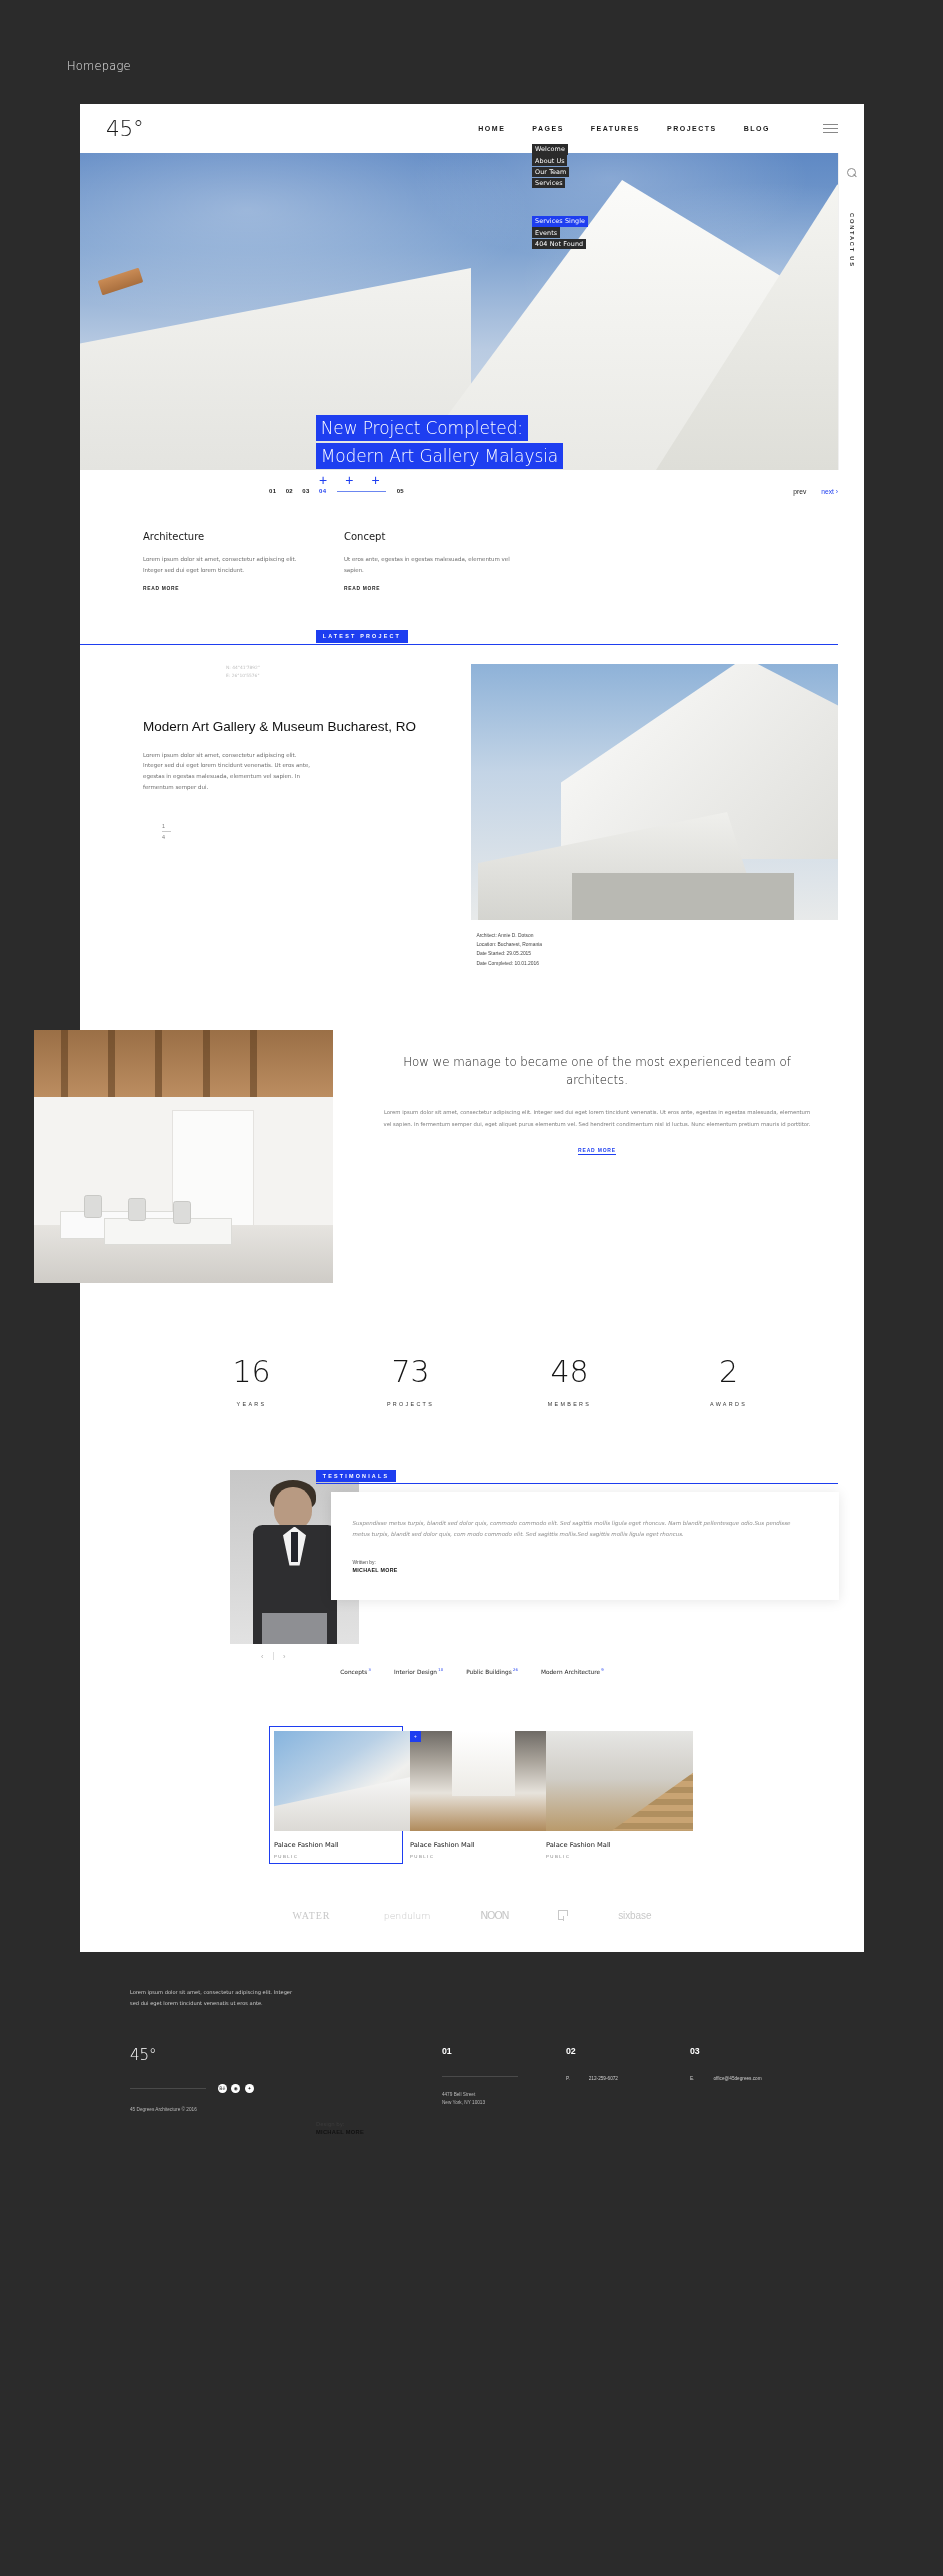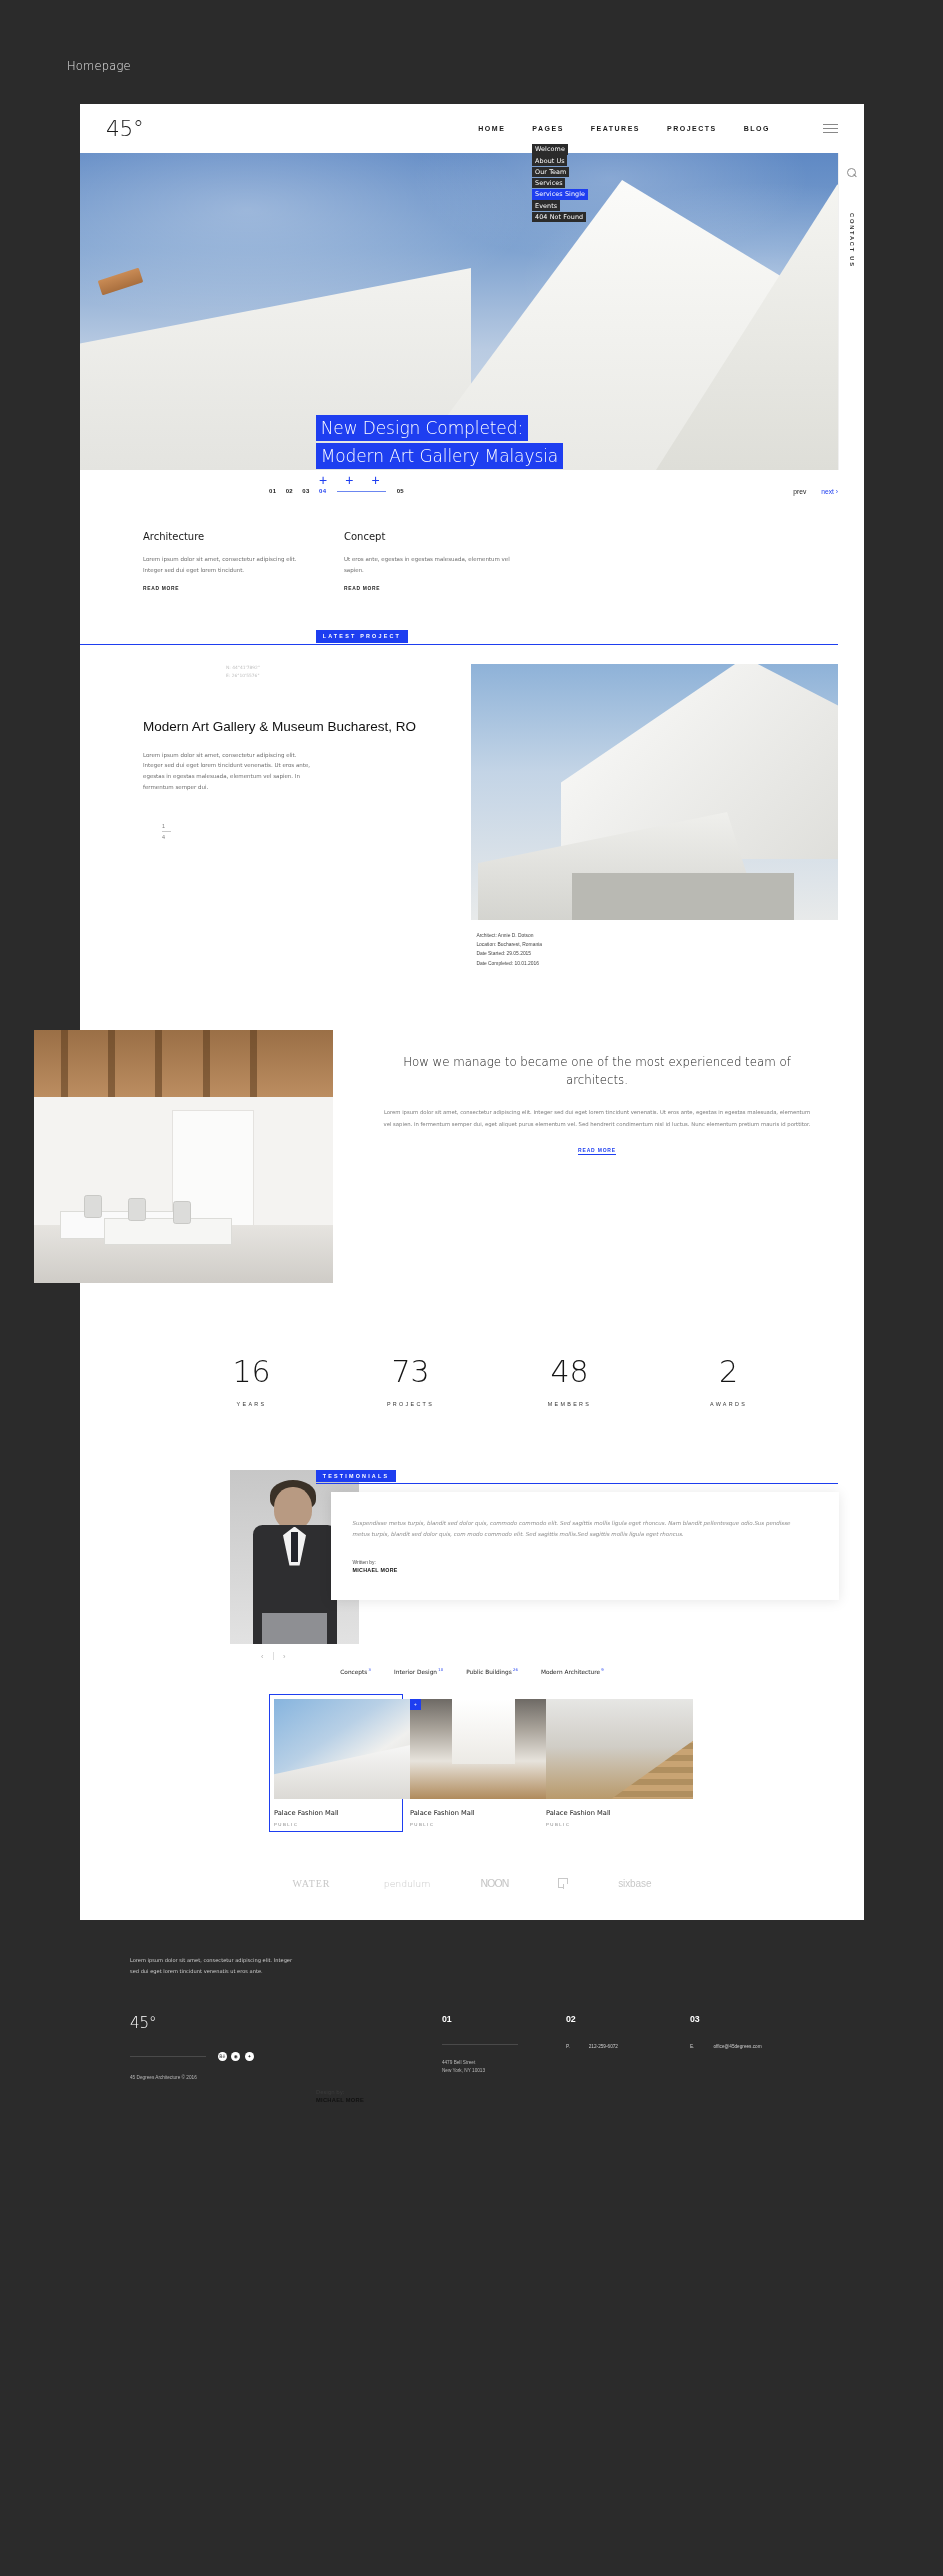--- a/index.html
+++ b/index.html
@@ -42,21 +42,21 @@
   
   .dropdown {
     position: absolute; left: 0; top: 19px; z-index: 40;
     display: flex; flex-direction: column; align-items: flex-start; gap: 0.7px;
   }
   .dd-item {
     background: #2b2b2b; color: #fff; font-size: 6.4px; font-weight: 500;
     letter-spacing: 0.1px; padding: 1.3px 2.7px; white-space: nowrap;
     text-transform: none; font-family: "DejaVu Sans", sans-serif; cursor: pointer;
   }
-  .dd-item.sel { background: #1e3ef0; }
+  .dd-item.sel { background: #1e3ef0; margin-top: 27px; }
 
   
   .rail {
     position: absolute; right: 0; top: 49px; width: 26px; height: 317px;
     display: flex; flex-direction: column; align-items: center;
     padding-top: 15px; background: #fff; z-index: 30; border-left: 0.7px solid #f0f0f0;
   }
   .rail .search { width: 10px; height: 10px; position: relative; cursor: pointer; }
   .rail .search::before {
     content: ""; position: absolute; width: 7.4px; height: 7.4px;
@@ -299,21 +299,21 @@
   .ts-arrows { position: absolute; left: 181px; top: 202px; display: flex; align-items: center; gap: 9.4px; }
   .ts-arrows span { font-size: 7.4px; color: #aeaeae; cursor: pointer; }
   .ts-arrows .div { width: 0.7px; height: 7.4px; background: #ddd; }
 
   
   .pf { background: #fff; padding: 15px 0 27px 0; }
   .pf-filters { display: flex; justify-content: center; gap: 23px; }
   .pf-f { font-size: 5.8px; color: #1a1a1a; cursor: pointer; font-family: "DejaVu Sans", sans-serif; }
   .pf-f sup { font-size: 3.8px; color: #1e3ef0; margin-left: 1.3px; }
   .pf-grid { display: flex; justify-content: center; gap: 12px; margin-top: 24px; }
-  .pf-card { width: 124px; position: relative; }
+  .pf-card { width: 124px; position: relative; margin-top: 32px; }
   .pf-card.sel { outline: 1px solid #1e3ef0; outline-offset: 4.7px; }
   .pf-img { width: 147px; height: 100px; overflow: hidden; position: relative; }
   .pf-img.a { background: linear-gradient(to bottom right, #86b4de 0%, #b8d0e6 38%, #f0f0ee 62%, #d2cfc8 100%); }
   .pf-img.a::after {
     content: ""; position: absolute; left: -13.5px; bottom: -6.7px; width: 182px; height: 67px;
     background: linear-gradient(to bottom, #fafafa, #d8d6d1);
     clip-path: polygon(0 58%, 100% 0, 100% 100%, 0 100%);
   }
   .pf-img.b { background: linear-gradient(to bottom, #6e6a65 0%, #a9a39a 30%, #e7e3dc 62%, #b08b5c 100%); }
   .pf-img.b::after {
@@ -408,21 +408,21 @@
   </div>
 
   <div class="hero">
     <div class="sky-haze"></div>
     <div class="wall-l"></div>
     <div class="wall-r"></div>
     <div class="wall-r2"></div>
     <div class="roof-tile"></div>
   </div>
   <div class="hero-title">
-    <div class="ln">New Design Completed:</div><br>
+    <div class="ln">New Project Completed:</div><br>
     <div class="ln ln2">Modern Art Gallery Malaysia</div>
   </div>
   <div class="plus-row">
     <span>+</span>
     <span>+</span>
     <span>+</span>
   </div>
   <div class="designby">
     <div class="l1">Design by:</div>
     <div class="l2">MICHAEL MORE</div>

